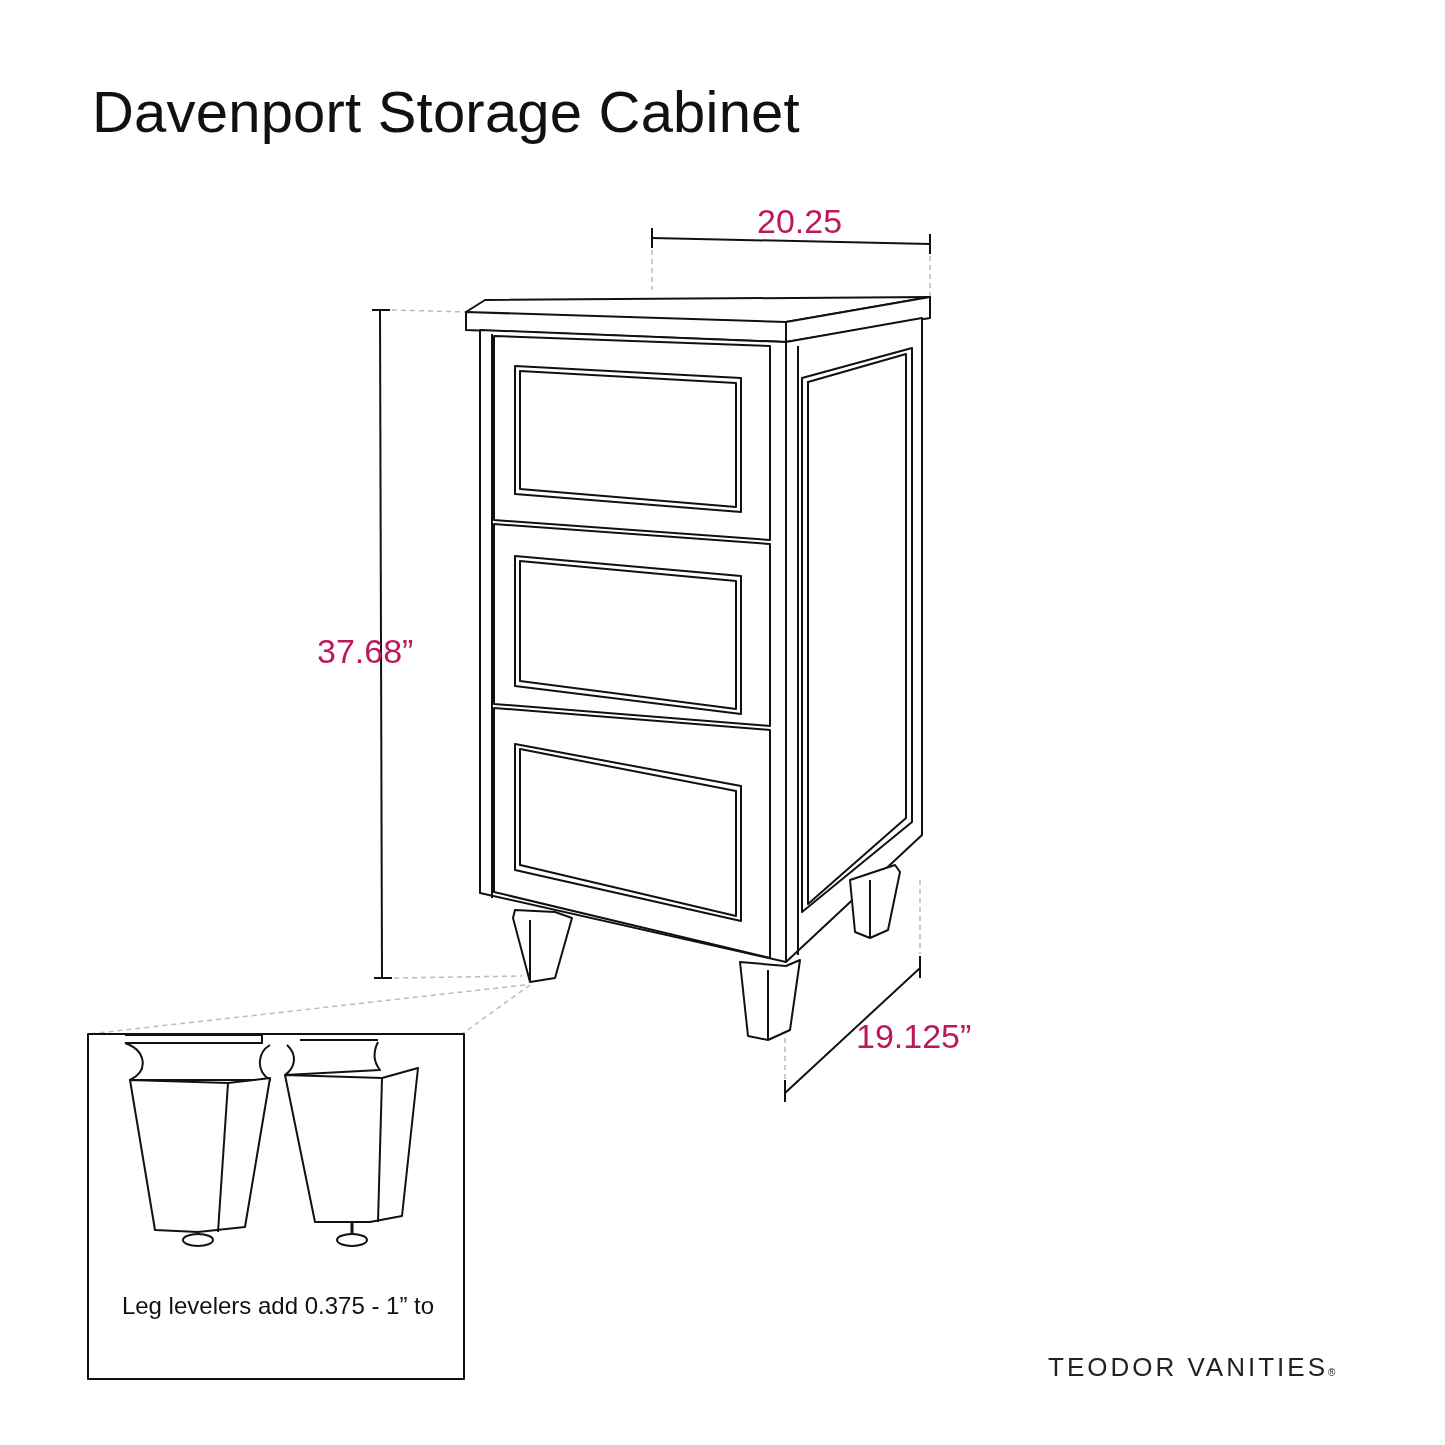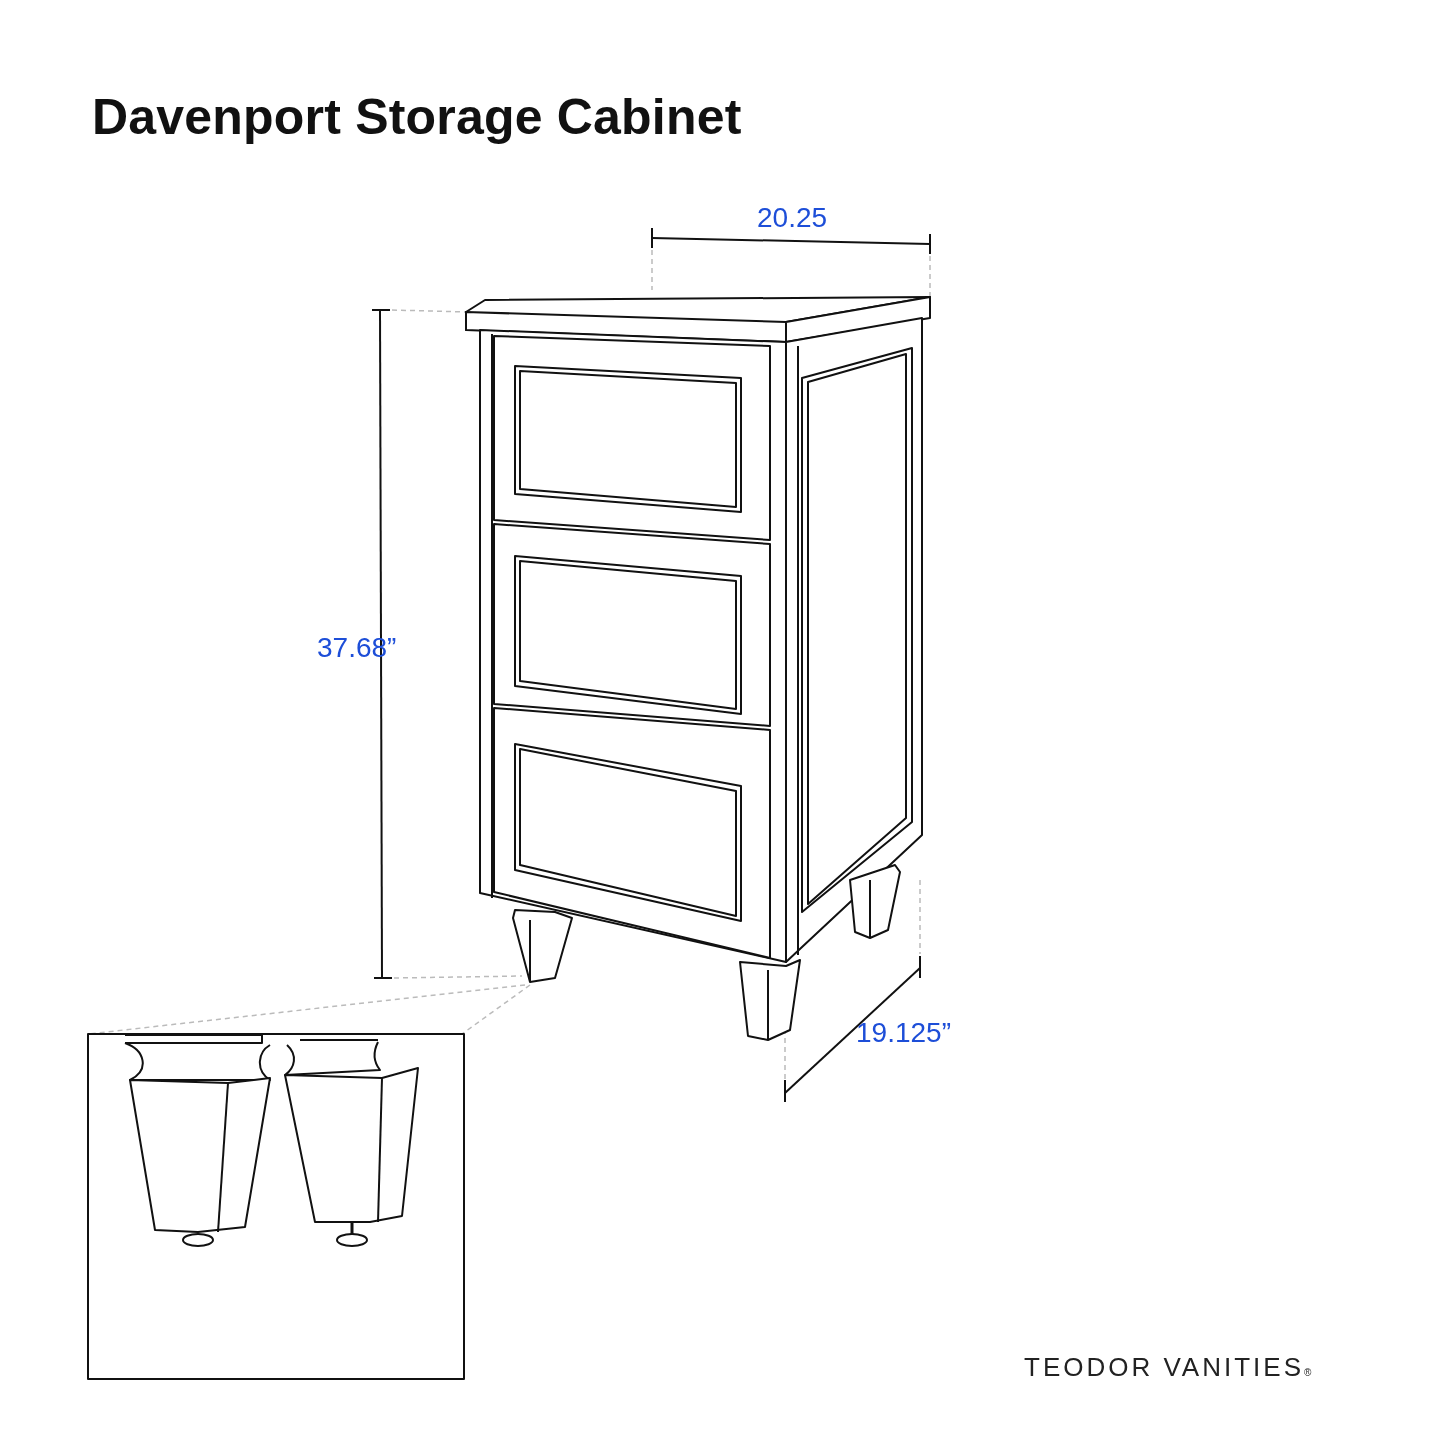--- a/index.html
+++ b/index.html
@@ -1,22 +1,22 @@
 <!DOCTYPE html>
 <html><head>
 <meta charset="utf-8">
 <style>
   html, body { margin:0; padding:0; background:#ffffff; }
   body { width:1445px; height:1445px; position:relative; overflow:hidden;
          font-family:"Liberation Sans", "DejaVu Sans", sans-serif; color:#111; }
-  .title { position:absolute; left:92px; top:88px; font-size:50px; font-weight:700; letter-spacing:0.2px; }
-  .dim-label { position:absolute; font-size:28px; color:#1d4ed8; }
+  .title { position:absolute; left:92px; top:78px; font-size:58px; font-weight:400; letter-spacing:0.2px; }
+  .dim-label { position:absolute; font-size:34px; color:#be185d; }
   .inset-caption { position:absolute; left:90px; width:376px; top:1290px; text-align:center;
                    font-size:24px; line-height:32px; color:#111; }
-  .brand { position:absolute; left:1024px; top:1352px; font-size:26px; letter-spacing:3px; font-weight:300; color:#222; }
+  .brand { position:absolute; left:1048px; top:1352px; font-size:26px; letter-spacing:3px; font-weight:300; color:#222; }
   .brand sup { font-size:10px; letter-spacing:0; vertical-align:baseline; }
   svg.drawing { position:absolute; left:0; top:0; }
 </style>
 </head>
 <body>
 
 <div class="title">Davenport Storage Cabinet</div>
 
 <svg class="drawing" width="1445" height="1445" viewBox="0 0 1445 1445" xmlns="http://www.w3.org/2000/svg" fill="none" stroke="#111" stroke-width="2" stroke-linejoin="round">
 
@@ -106,17 +106,18 @@
     <line x1="352" y1="1222" x2="352" y2="1236" stroke-width="3"></line>
     <ellipse cx="352" cy="1240" rx="15" ry="6" fill="#fff"></ellipse>
   </g>
 </svg>
 
 <div class="dim-label" style="left:757px; top:202px;">20.25</div>
 <div class="dim-label" style="left:287px; top:632px;margin-left:30px;">37.68”</div>
 <div class="dim-label" style="left:856px; top:1017px;">19.125”</div>
 
 <div class="inset-caption">
+  <div>Leg levelers add 0.375 - 1” to</div>
 </div>
 
 <div class="brand">
   <span>TEODOR VANITIES</span><sup>®</sup>
 </div>
 
 </body></html>

